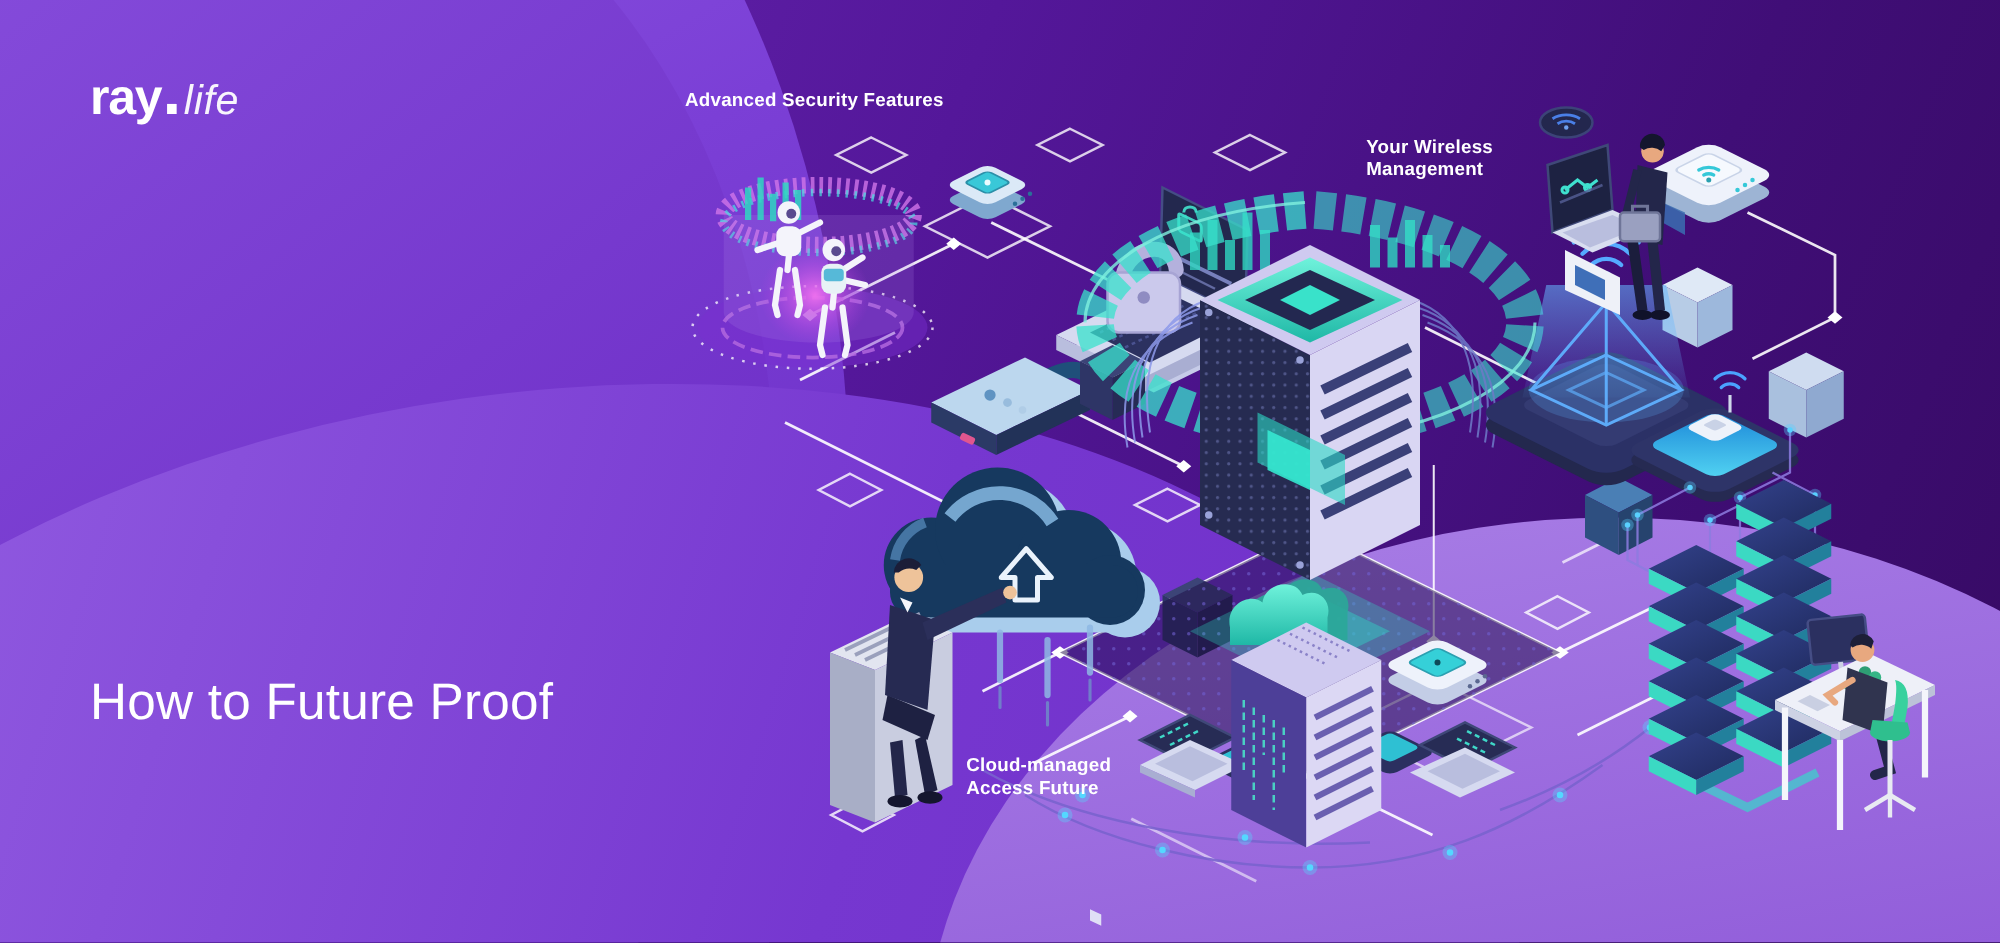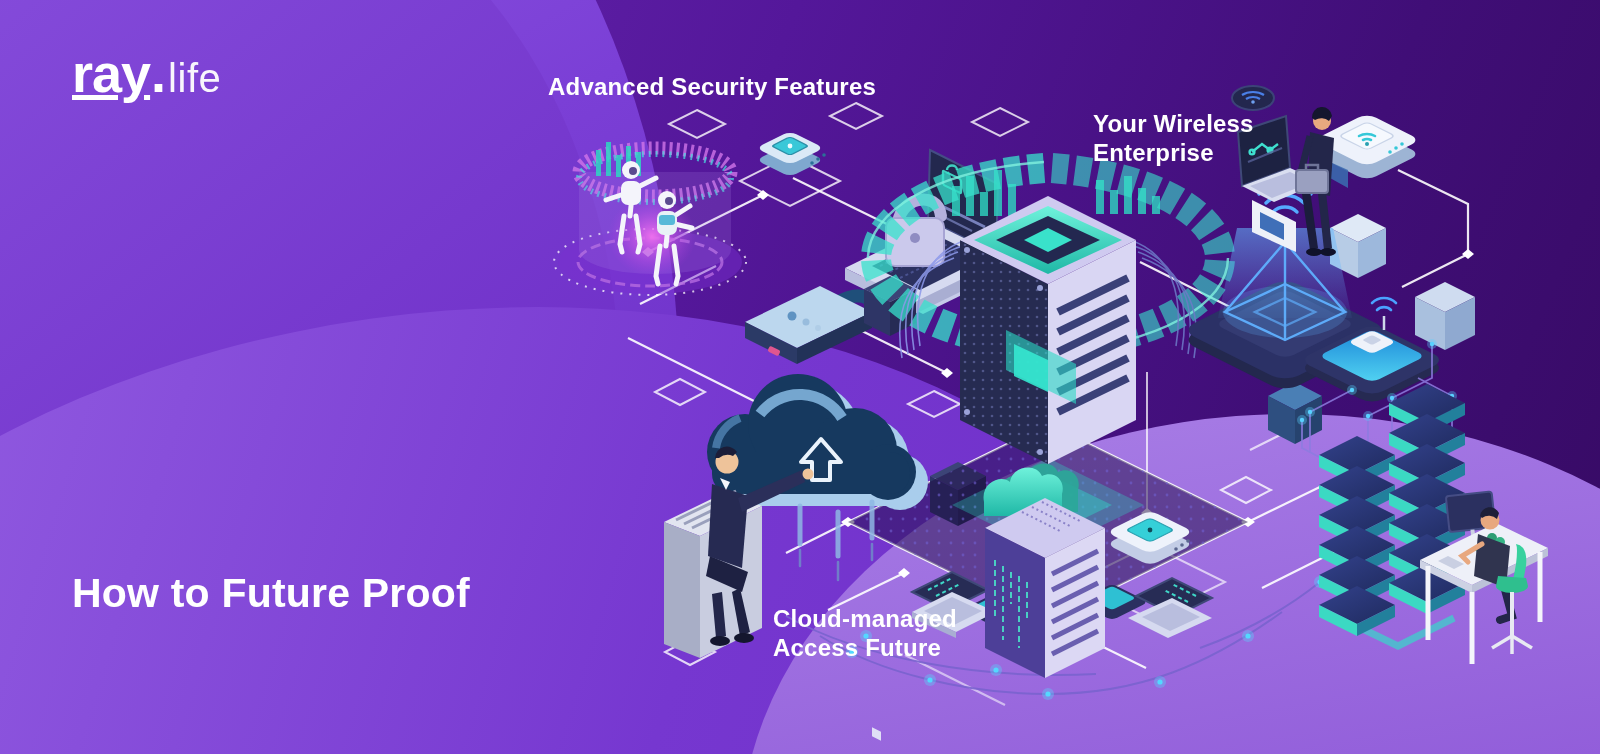--- a/index.html
+++ b/index.html
@@ -10,26 +10,26 @@
   .blob-left{left:-260px;top:-300px;width:940px;height:1400px;border-radius:50%;
      background:linear-gradient(150deg,#9765e8 0%,#7b3fd6 45%,#6426bd 85%);}
   .blob-left-2{left:-180px;top:-140px;width:800px;height:1060px;border-radius:50%;
      background:linear-gradient(140deg,#8a52df 0%,#6f30c8 70%);}
   .blob-wave{left:-340px;bottom:-560px;width:1560px;height:1000px;border-radius:50%;
      background:linear-gradient(115deg,#9a67e6 0%,#7637d0 60%,#6c2cc4 100%);transform:rotate(-8deg);}
   .blob-br{right:-240px;bottom:-520px;width:1100px;height:860px;border-radius:50%;
      background:linear-gradient(170deg,#a97fe6 0%,#8e58d8 55%,#7e44ce 100%);}
   .scene{position:absolute;left:0;top:0;width:1600px;height:754px;}
   .logo{position:absolute;left:72px;top:42px;display:flex;align-items:baseline;color:#fff;}
-  .logo .main{font-size:54px;font-weight:bold;letter-spacing:-1px;text-decoration:underline;}
+  .logo .main{font-size:40px;font-weight:bold;letter-spacing:-1px;}
   .logo .dot{font-size:54px;font-weight:bold;margin-left:1px;}
-  .logo .suffix{font-size:40px;font-weight:300;opacity:.95;margin-left:2px;letter-spacing:.5px;}
-  .headline{position:absolute;left:72px;top:536px;color:#fff;font-size:41px;font-weight:bold;
-            line-height:1.24;letter-spacing:.2px;margin-top:32px;}
-  .feature-label{position:absolute;color:#fff;font-size:24px;font-weight:bold;line-height:1.22;
+  .logo .suffix{font-size:33px;font-weight:300;opacity:.95;margin-left:2px;letter-spacing:.5px;font-style:italic;}
+  .headline{position:absolute;left:72px;top:536px;color:#fff;font-size:41px;font-weight:normal;
+            line-height:1.24;letter-spacing:.2px;}
+  .feature-label{position:absolute;color:#fff;font-size:15px;font-weight:bold;line-height:1.22;
                  letter-spacing:.2px;}
   .lbl-security{left:548px;top:72px;}
   .lbl-wireless{left:1093px;top:109px;}
   .lbl-cloud{left:773px;top:604px;}
 </style>
 </head>
 <body>
 
 <div class="stage">
   <div class="blob blob-left"></div>
@@ -660,20 +660,20 @@
   <div class="headline">
     <div>How to Future Proof</div>
   </div>
 
   <div class="feature-label lbl-security">
     <div>Advanced Security Features</div>
   </div>
 
   <div class="feature-label lbl-wireless">
     <div>Your Wireless</div>
-    <div>Enterprise</div>
+    <div>Management</div>
   </div>
 
   <div class="feature-label lbl-cloud">
     <div>Cloud-managed</div>
     <div>Access Future</div>
   </div>
 </div>
 
 </body></html>

